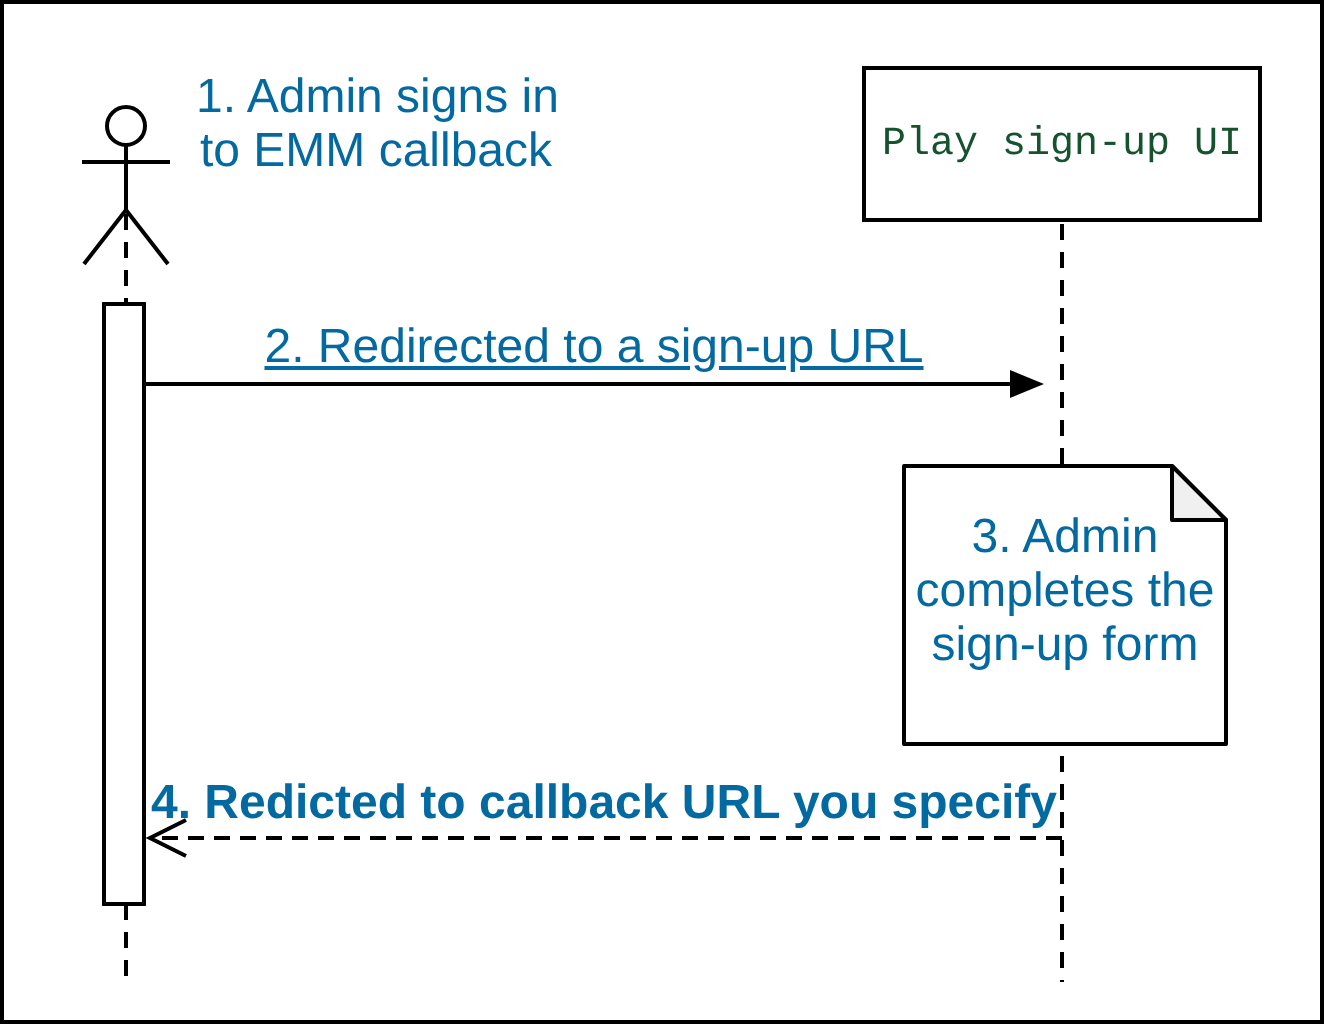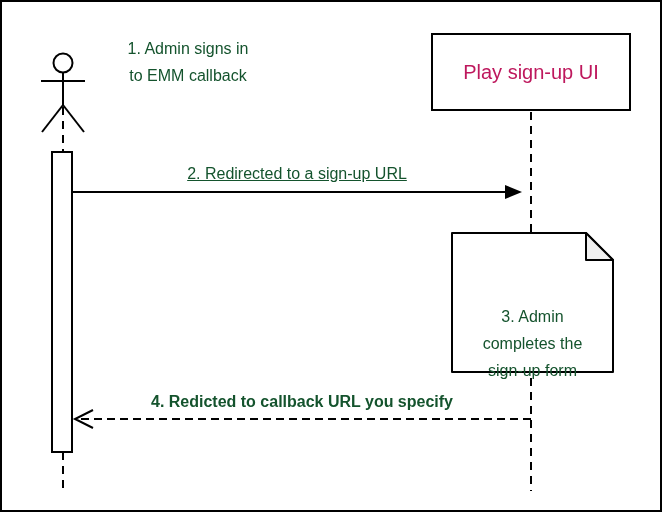--- a/index.html
+++ b/index.html
@@ -19,22 +19,22 @@
   }
   .shape-layer {
     position: absolute;
     left: 0;
     top: 0;
     width: 662px;
     height: 512px;
   }
   .label {
     position: absolute;
-    color: #14532d;
-    font-size: 16px;
+    color: #0369a1;
+    font-size: 24px;
     line-height: 27px;
     text-align: center;
     white-space: nowrap;
   }
   .actor-label {
     left: 96px;
     top: 33px;
     width: 180px;
   }
   .participant-box {
@@ -43,39 +43,39 @@
     top: 31px;
     width: 200px;
     height: 78px;
     box-sizing: border-box;
     border: 2px solid #000000;
     background: #ffffff;
     display: flex;
     align-items: center;
     justify-content: center;
     font-size: 20px;
-    color: #be185d;
+    color: #14532d;
+    font-family: Liberation Mono, monospace;
   }
   .msg2-label {
     left: 70px;
     top: 158px;
     width: 450px;
     text-decoration: underline;
   }
   .msg4-label {
     left: 72px;
     top: 386px;
     width: 456px;
     font-weight: bold;
   }
   .note-label {
     left: 450px;
     top: 253px;
     width: 161px;
-    margin-top: 48px;
   }
 </style>
 </head>
 <body>
 
 <div class="canvas">
 
   <svg class="shape-layer" viewBox="0 0 662 512" xmlns="http://www.w3.org/2000/svg">
 
     <g stroke="#000000" stroke-width="2" stroke-dasharray="8,6">

